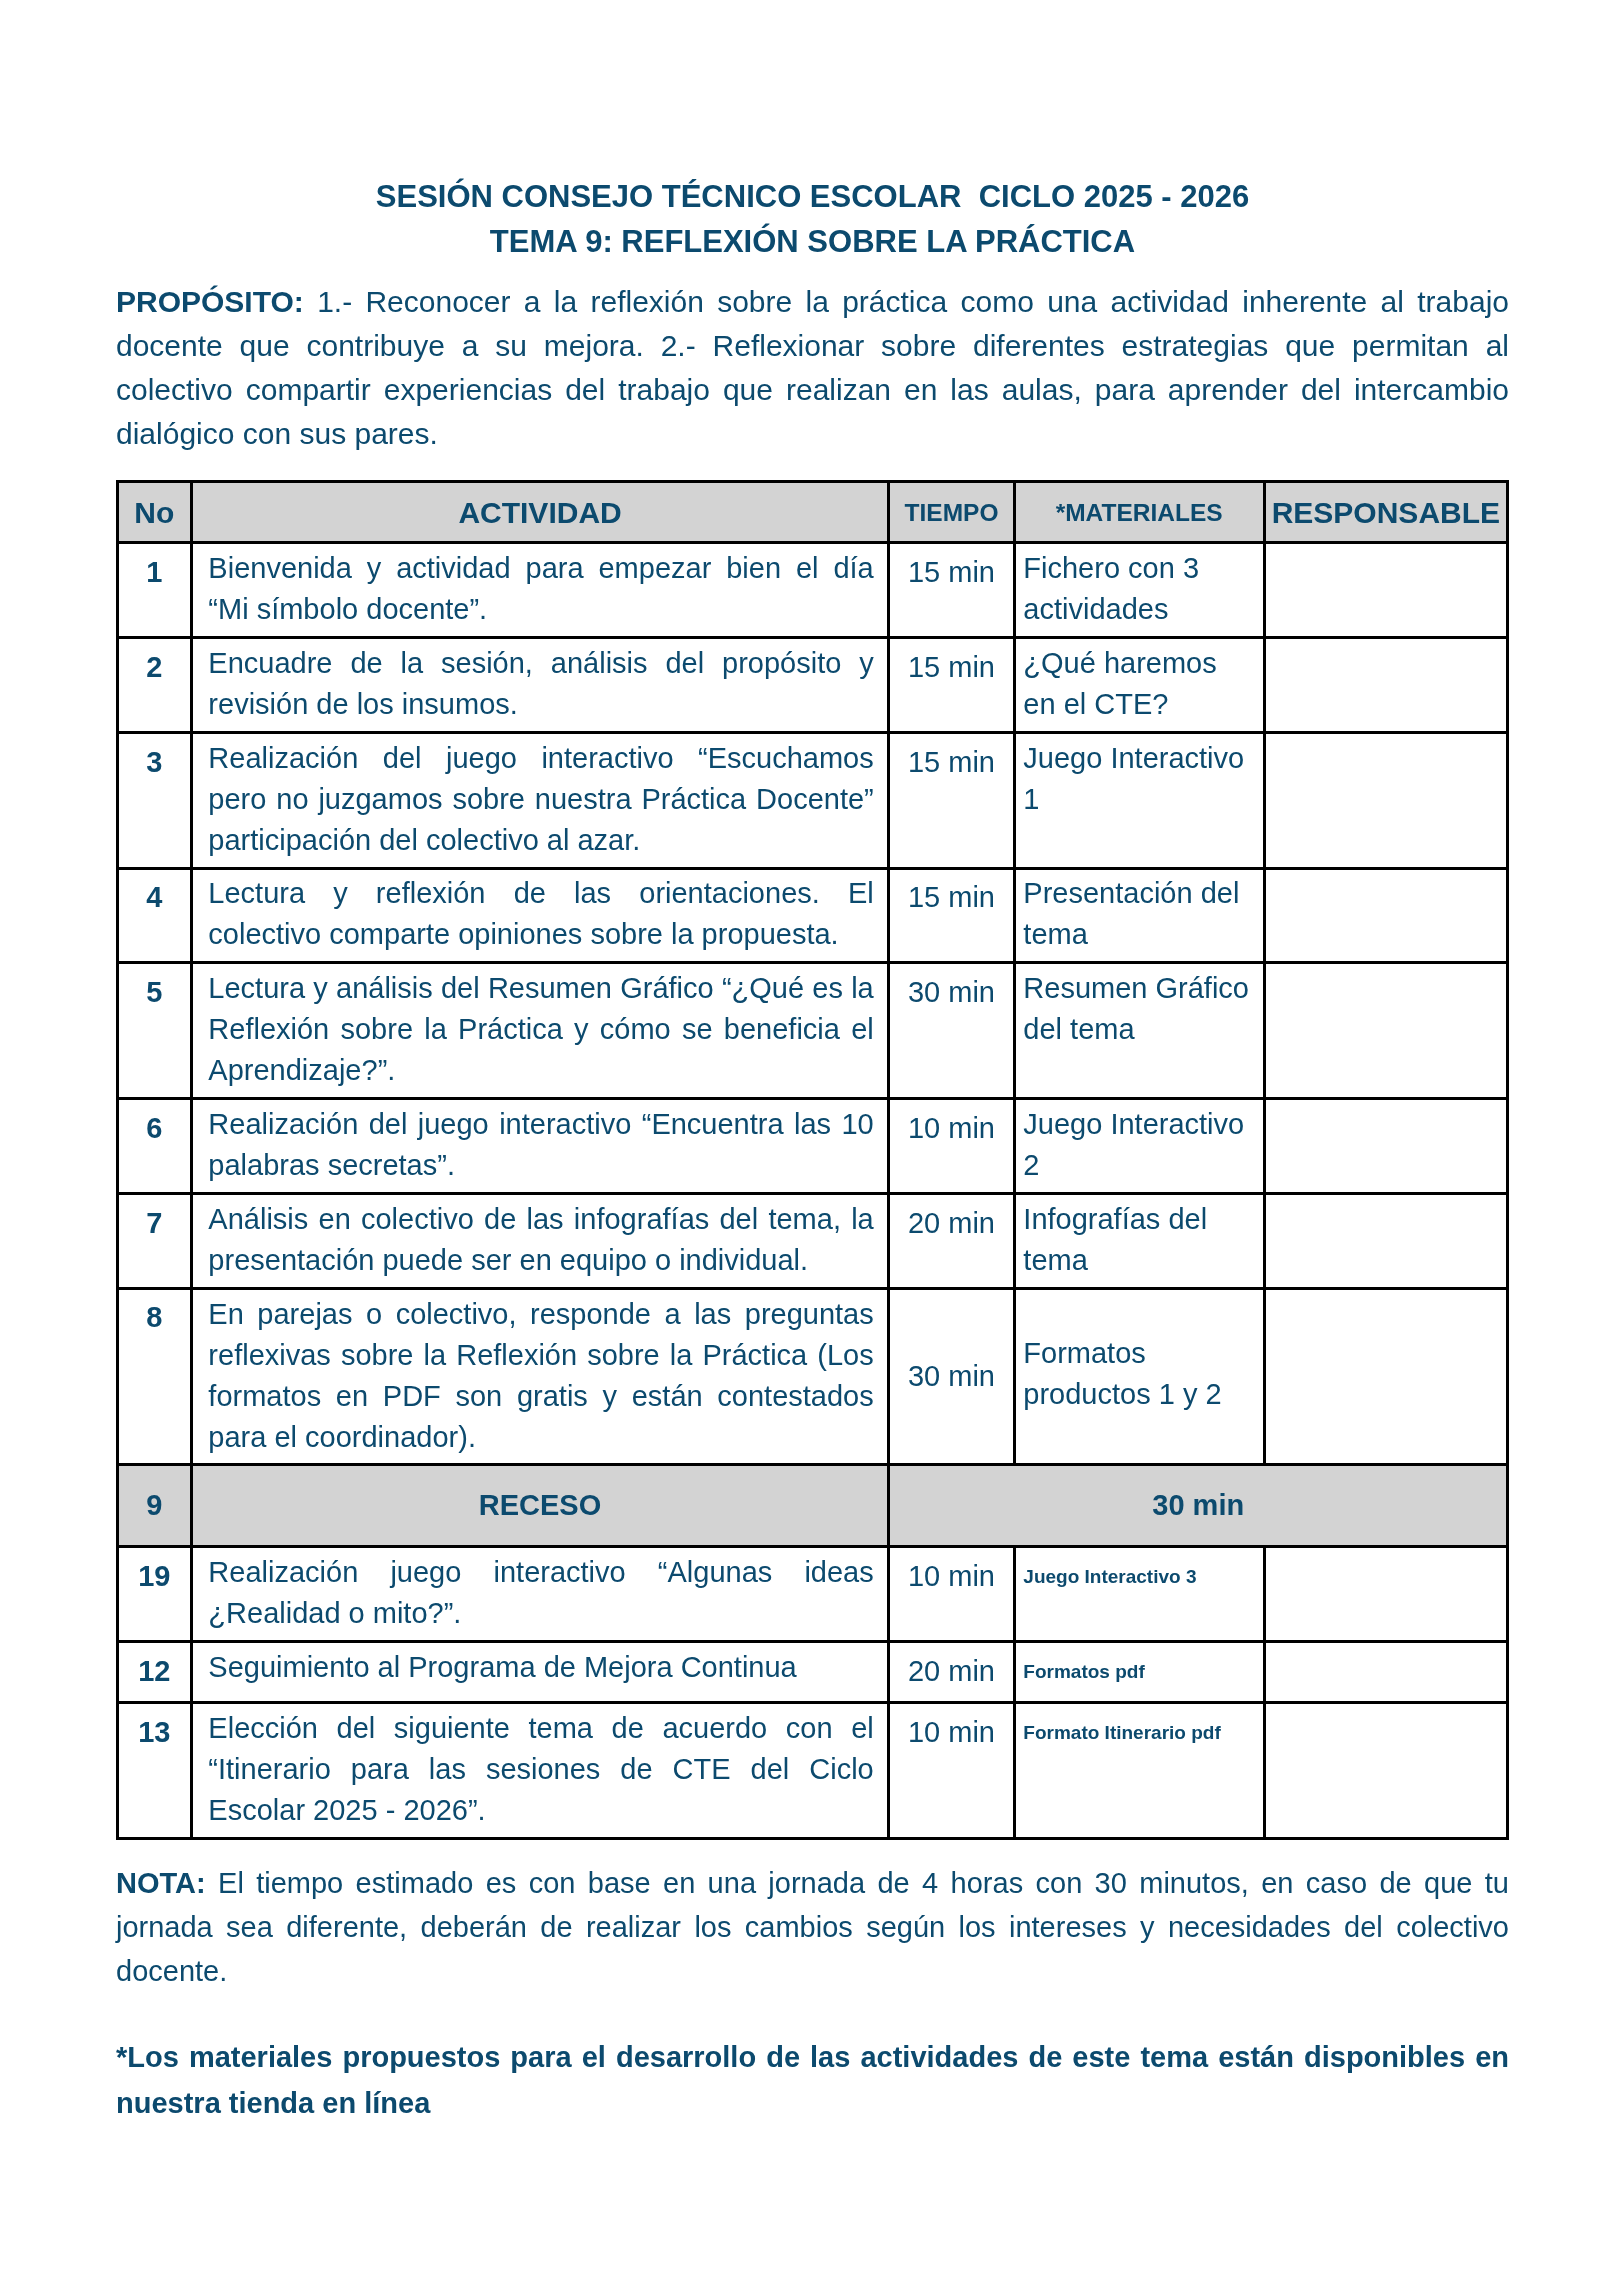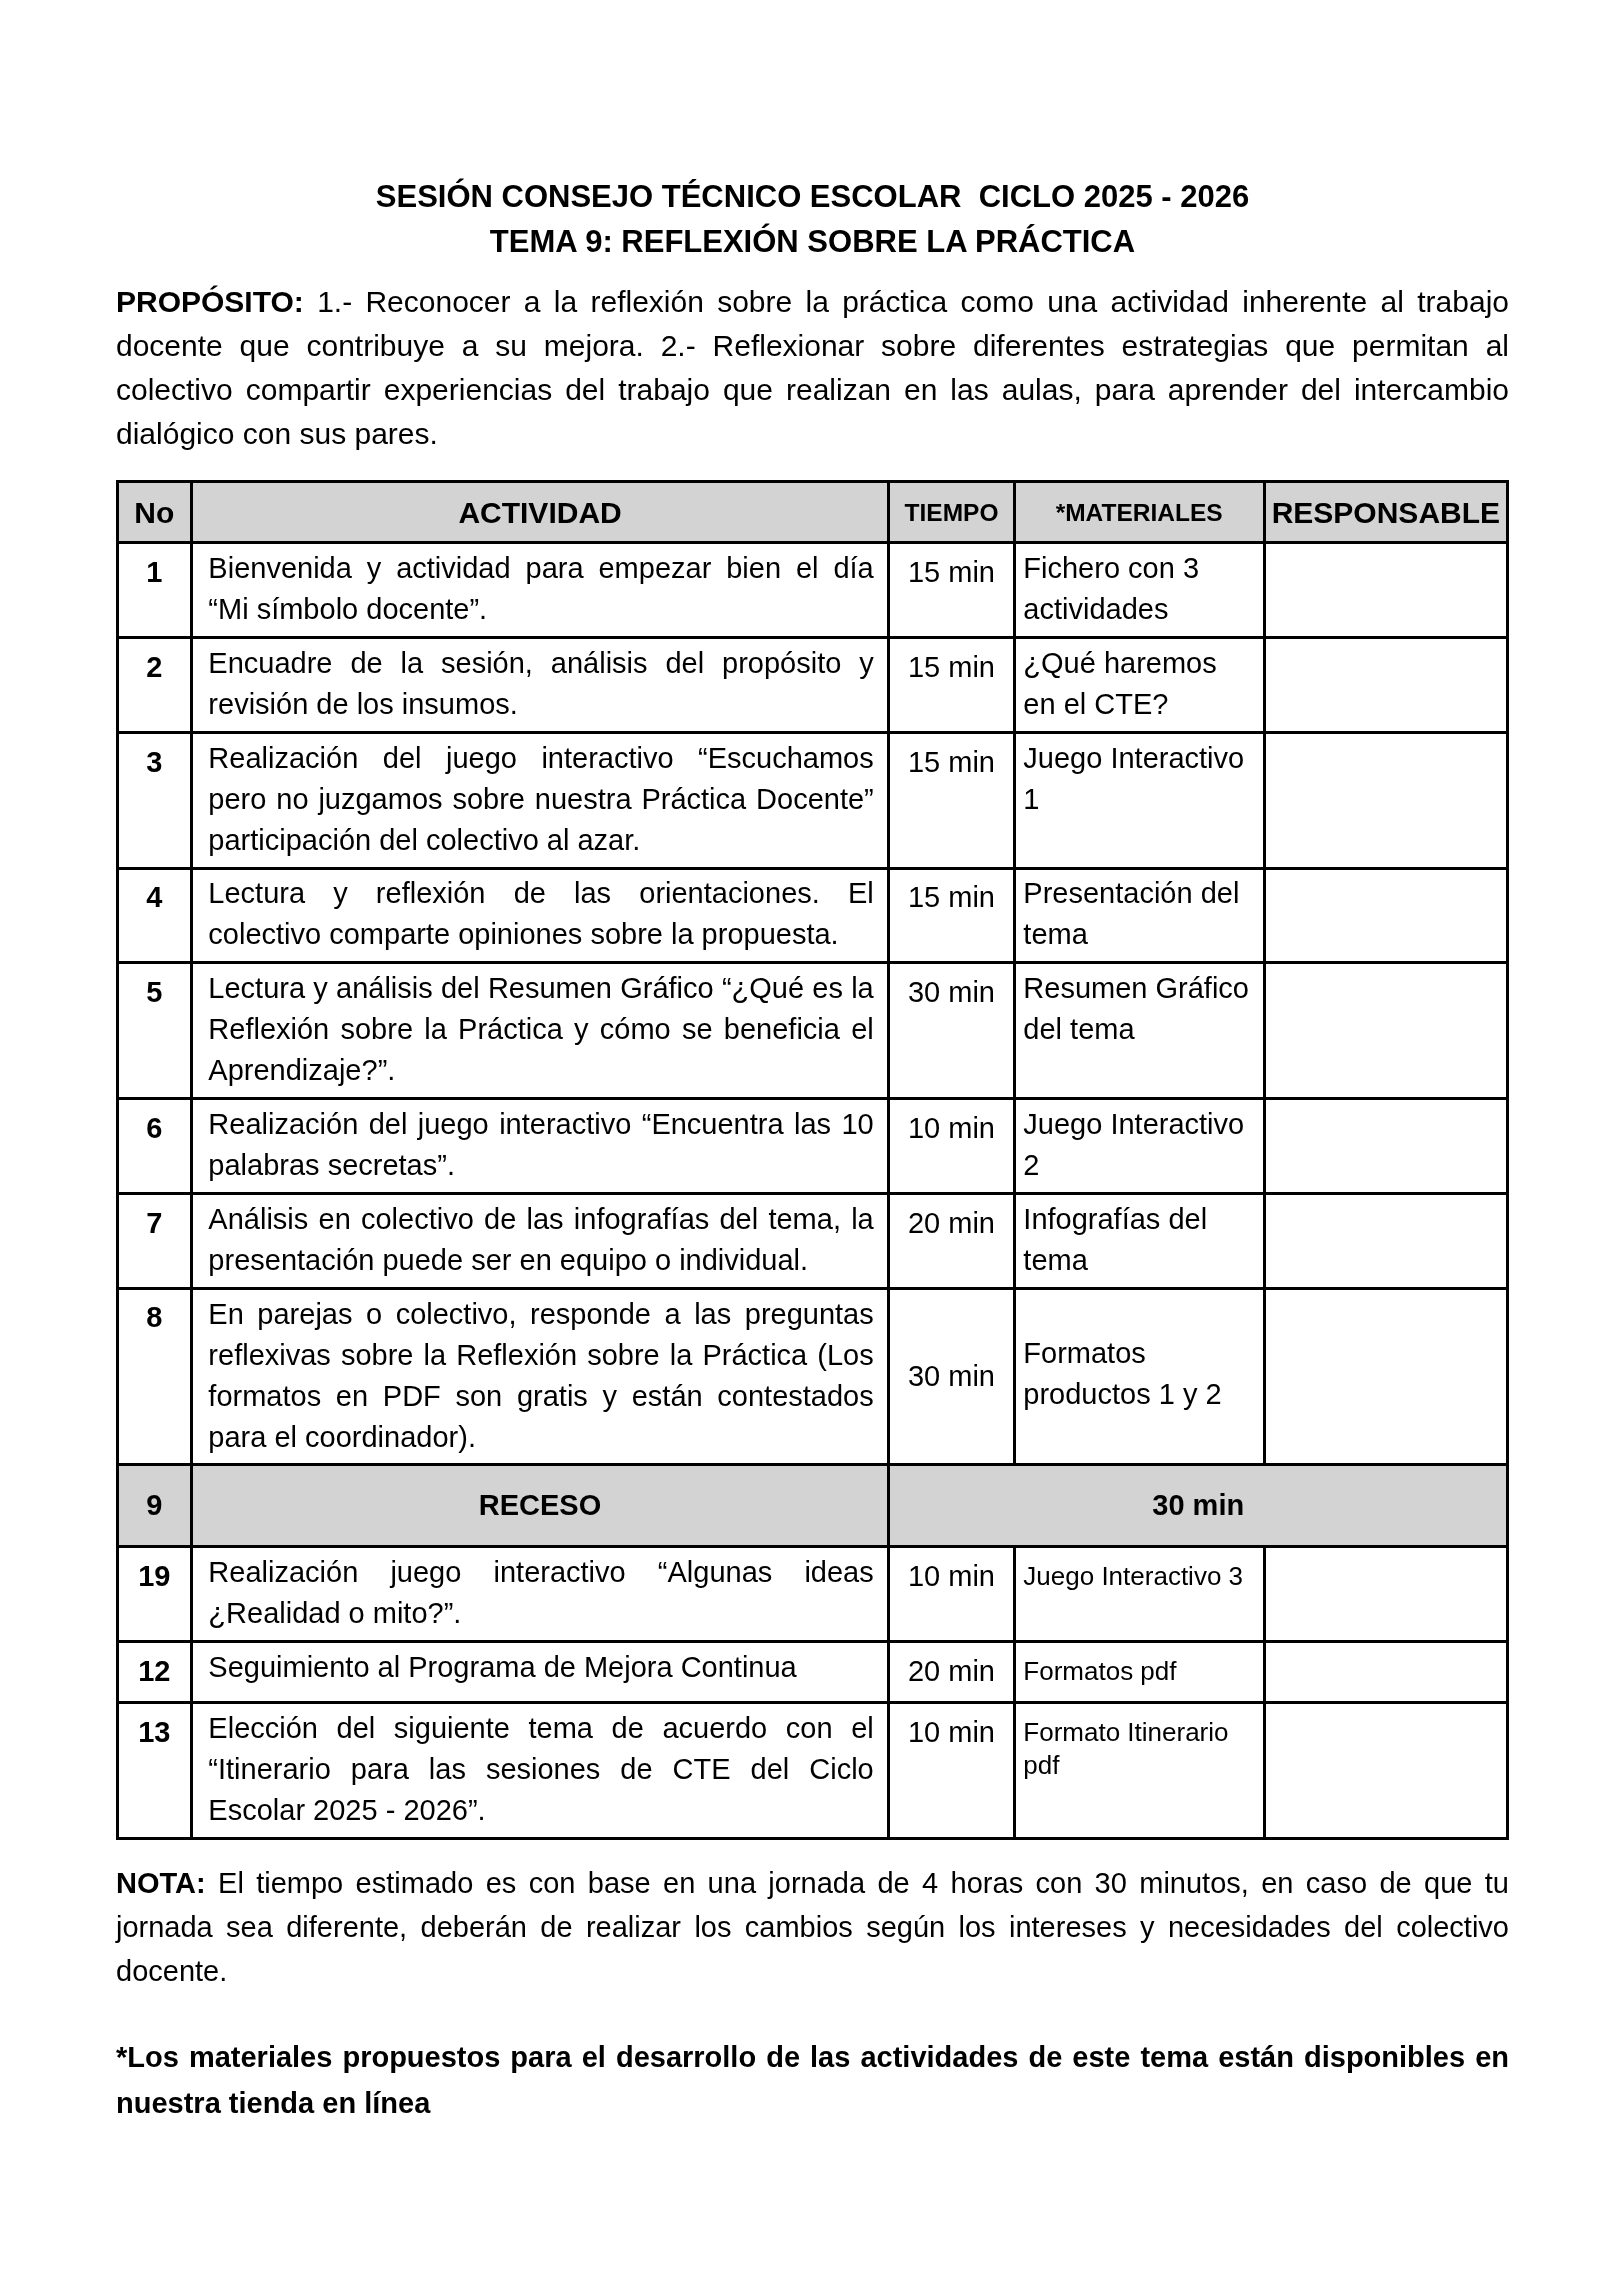--- a/index.html
+++ b/index.html
@@ -5,21 +5,21 @@
   html, body { margin: 0; padding: 0; background: #ffffff; }
   .page {
     position: relative;
     width: 1621px;
     height: 2292px;
     margin: 0 auto;
     background: #ffffff;
     box-sizing: border-box;
     padding: 174px 112px 0 116px;
     font-family: "Liberation Sans", sans-serif;
-    color: #000000;
+    color: #0c4a6e;
     overflow: hidden;
   }
   .title {
     text-align: center;
     font-weight: bold;
     font-size: 31px;
     line-height: 45px;
     white-space: pre-wrap;
   }
   .para {
@@ -68,21 +68,21 @@
   td.tiempo {
     text-align: center;
     vertical-align: top;
     padding-top: 7.8px;
   }
   td.mat {
     text-align: left;
     vertical-align: top;
     padding: 3.9px 7.8px 5.9px 7.8px;
   }
-  td.mat.small { font-size: 26px; line-height: 33px; padding-top: 11.8px; }
+  td.mat.small { font-size: 19px; line-height: 33px; padding-top: 11.8px; font-weight: bold; }
   td.resp { vertical-align: top; }
   tr { height: 61px; }
   tr.middle td.tiempo, tr.middle td.mat { vertical-align: middle; padding-top: 0; }
   tr.receso { height: 82px; }
   tr.receso td {
     background: #d3d3d3;
     font-weight: bold;
     text-align: center;
     vertical-align: middle;
     padding: 0;

